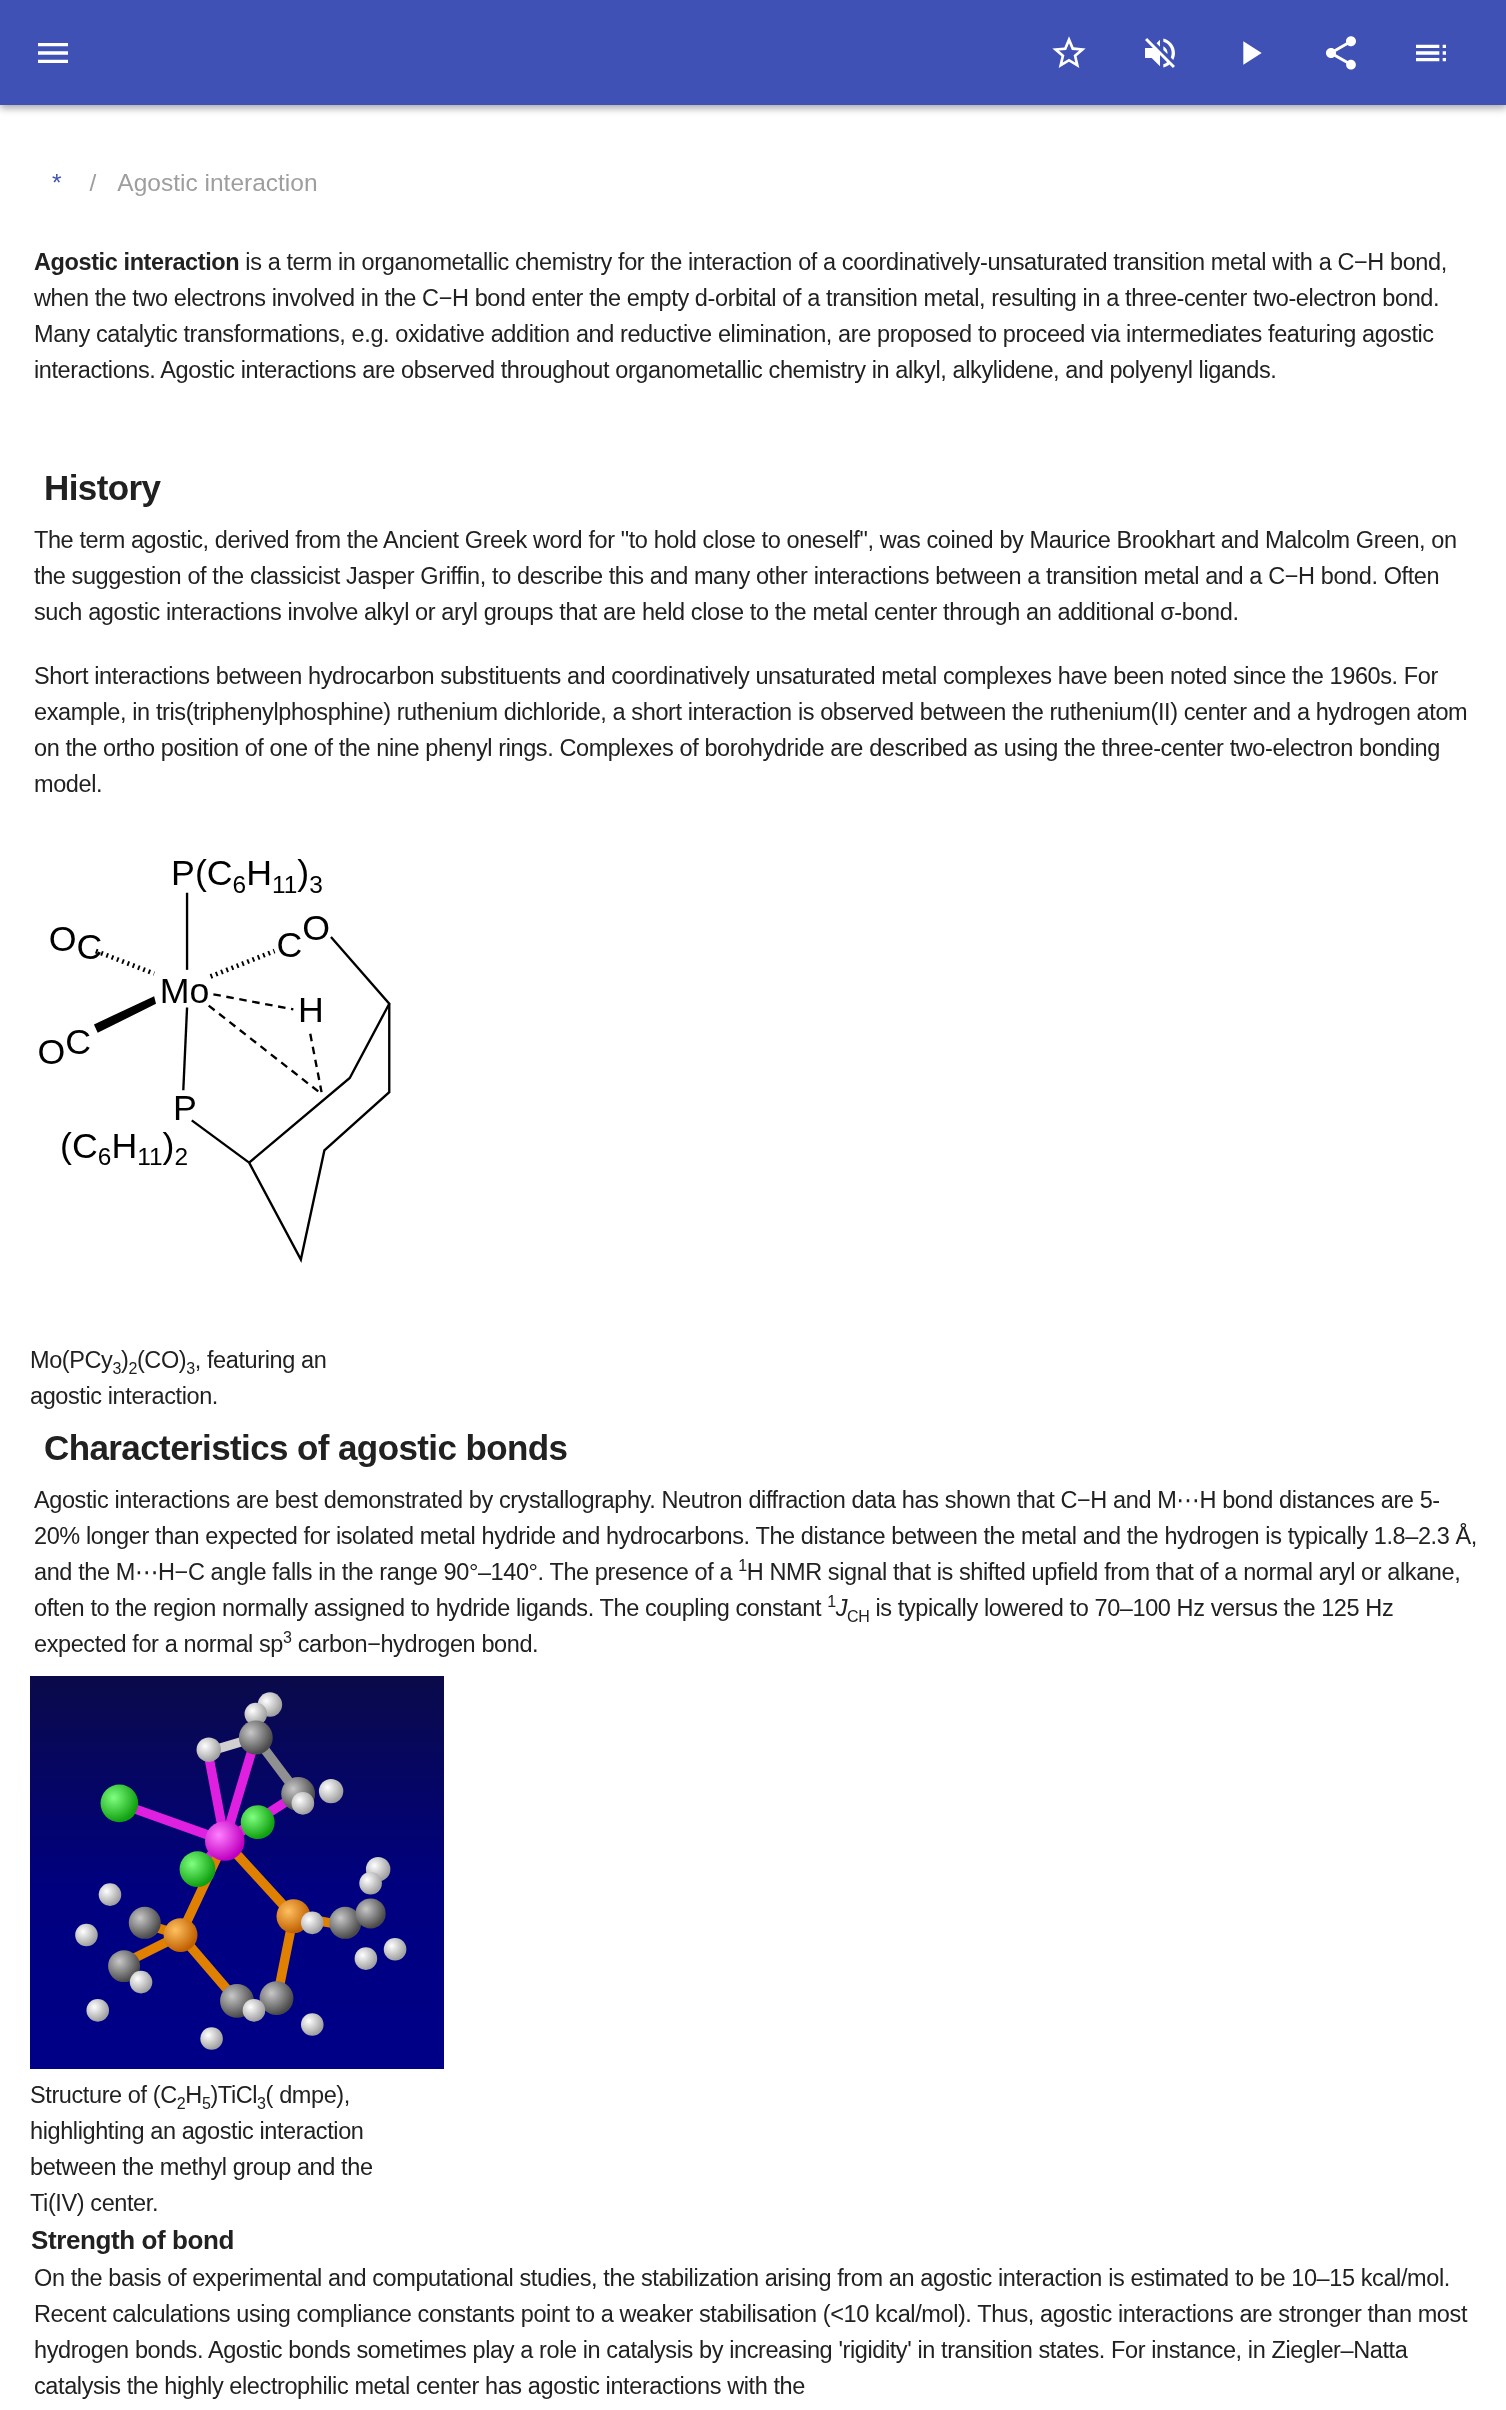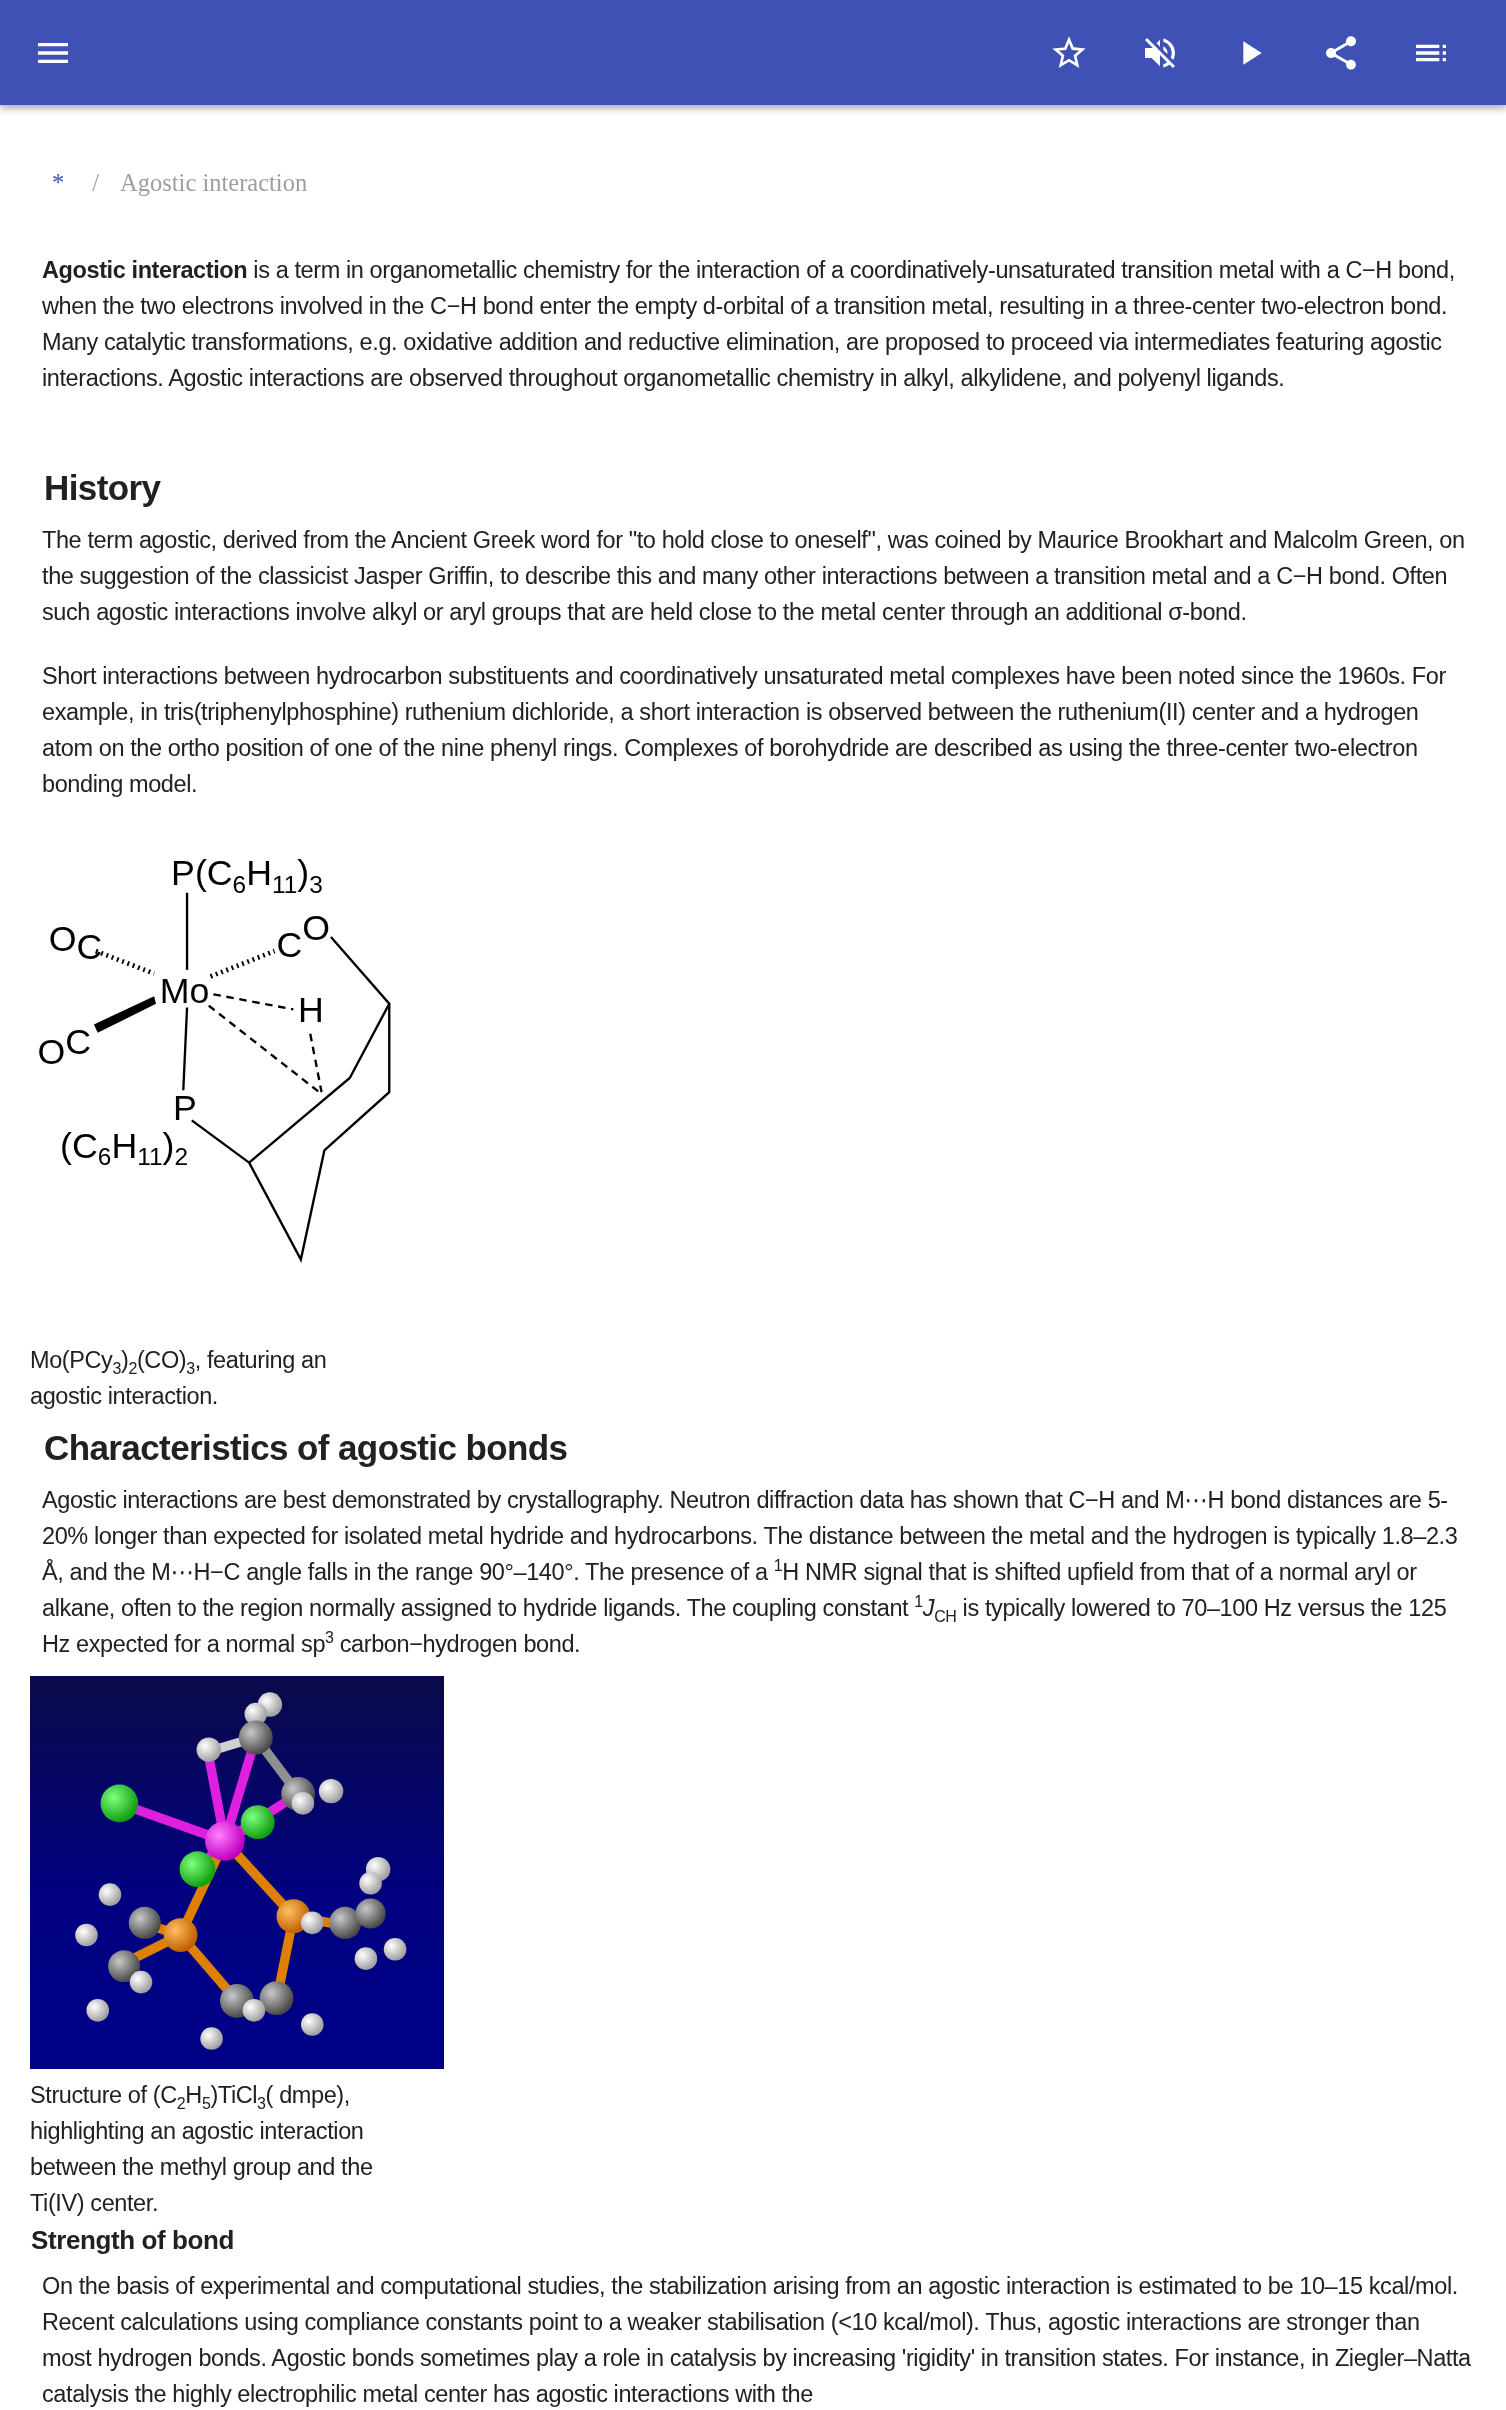--- a/index.html
+++ b/index.html
@@ -2,24 +2,24 @@
 <html style="font-size:15px"><head>
 <meta charset="utf-8">
 <style>
   html, body { margin:0; padding:0; background:#ffffff; }
   body { width:1507px; height:2411px; overflow:hidden; position:relative;
          font-family:"Liberation Sans", sans-serif; color:#212121; }
   .appbar { position:absolute; left:0; top:0; width:1507px; height:105px; background:#3f51b5;
             box-shadow:0 3.8px 7.5px rgba(0,0,0,0.35); z-index:5; }
   .appbar .btn { position:absolute; top:24.5px; width:56px; height:56px; display:flex; align-items:center; justify-content:center; cursor:pointer; }
   .appbar svg { width:40px; height:40px; fill:#ffffff; }
-  .breadcrumb { position:absolute; left:52px; top:169px; font-size:24.5px; color:#9e9e9e; white-space:nowrap;font-family:Liberation Serif, serif; }
+  .breadcrumb { position:absolute; left:52px; top:169px; font-size:24.5px; color:#9e9e9e; white-space:nowrap; }
   .breadcrumb .home { color:#3f51b5; }
   .breadcrumb .sep { margin:0 21px 0 28px; }
-  p, .para { margin:12px; font-size:23.5px; line-height:36px; letter-spacing:-0.4px; color:#212121; }
+  p, .para { margin:4px; font-size:23.5px; line-height:36px; letter-spacing:-0.4px; color:#212121; }
   .block { position:absolute; left:30px; width:1455px; }
   h2 { margin:14px; font-size:35px; font-weight:bold; letter-spacing:-0.6px; color:#212121; }
   h3 { margin:1px; font-size:26px; font-weight:bold; letter-spacing:-0.4px; color:#212121; }
   sub, sup { font-size:16px; line-height:0; }
   .fig1 { position:absolute; left:30px; top:838px; width:395px; height:433px; background:#fff;text-align:right; }
   .fig2 { position:absolute; left:30px; top:1676px; width:414px; height:393px;
           background:linear-gradient(180deg,#0a0a4a 0%, #000080 55%, #000088 100%); overflow:hidden; }
   .caption { font-size:23.5px; line-height:36px; letter-spacing:-0.4px; }
 </style>
 </head>

